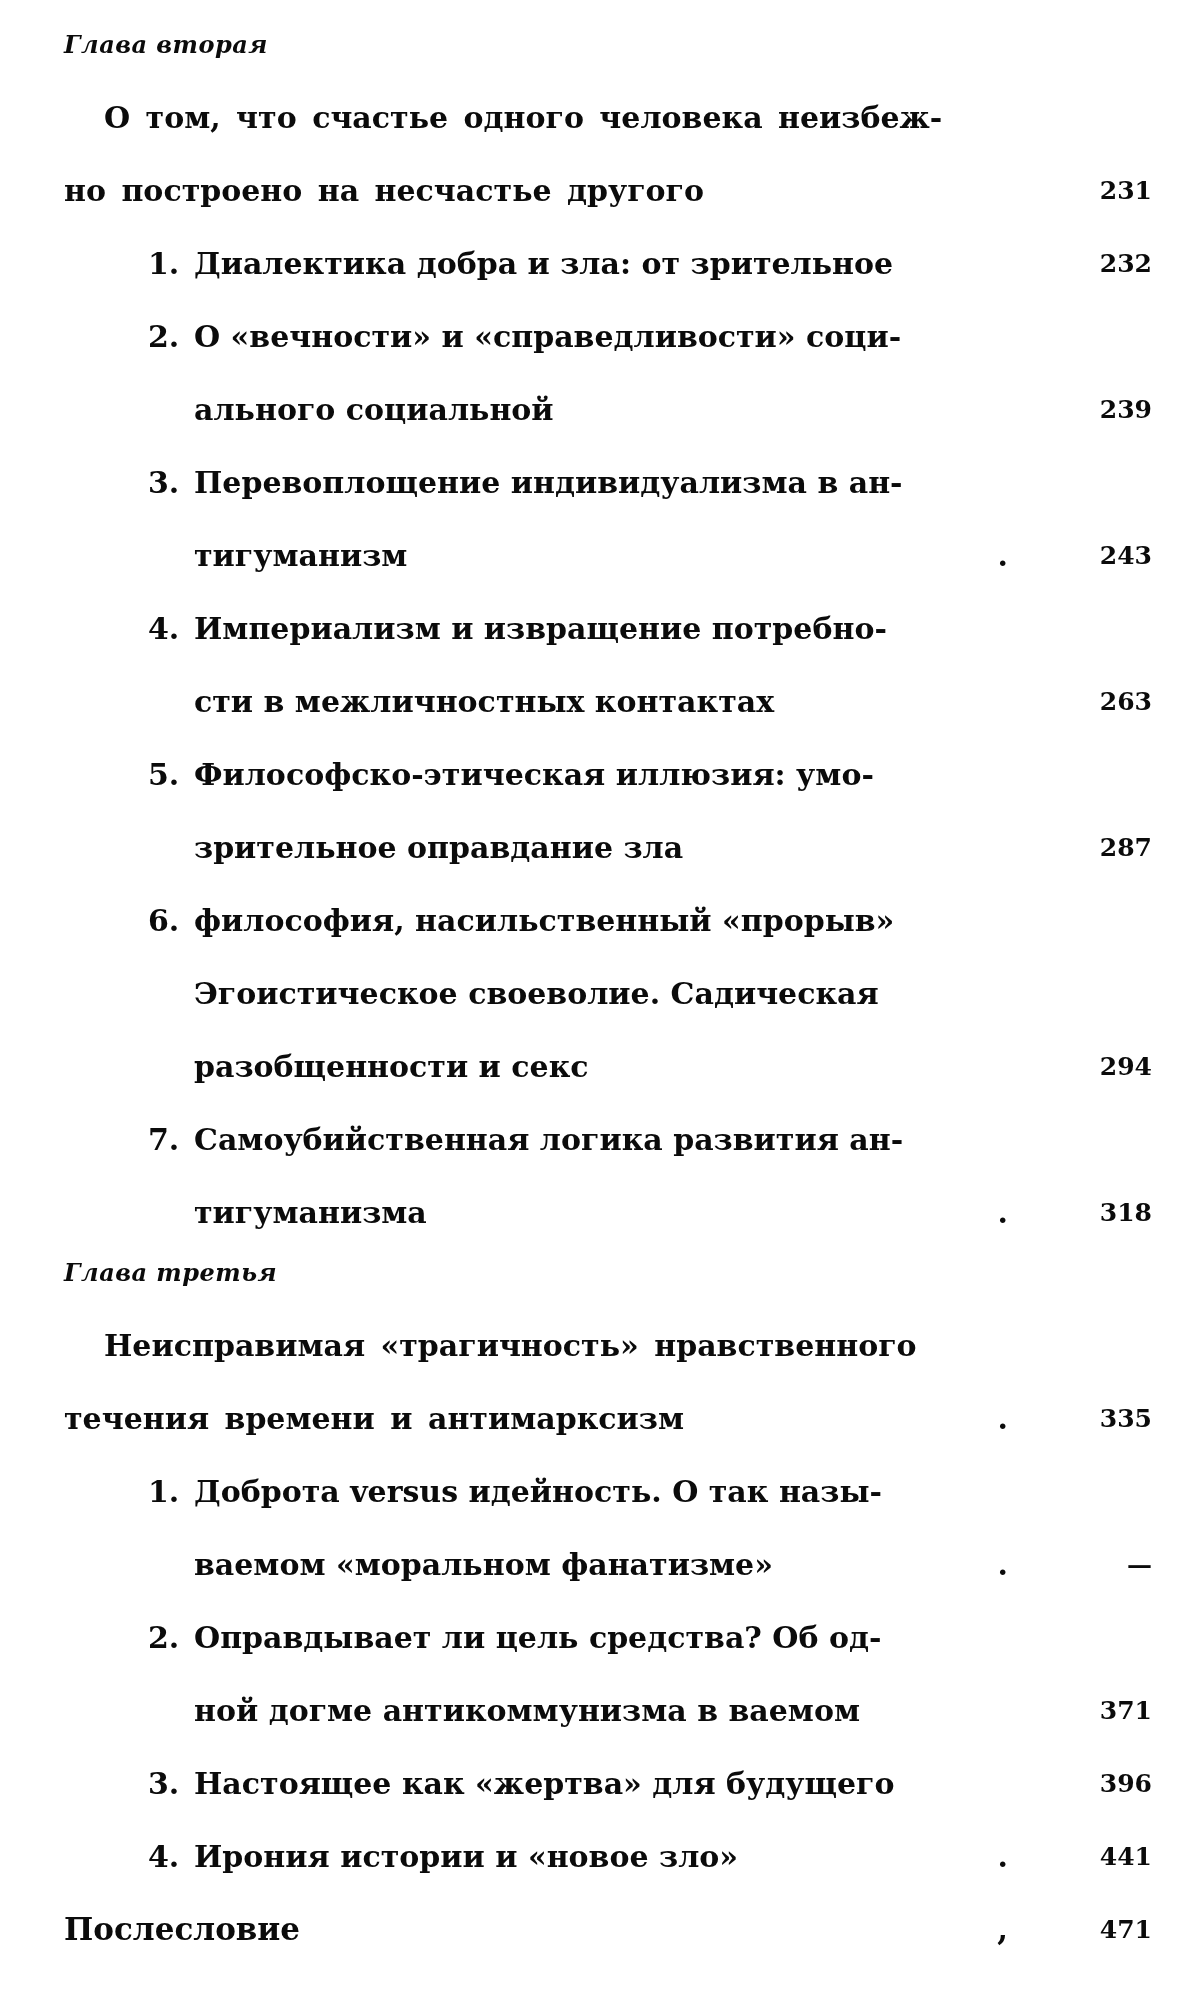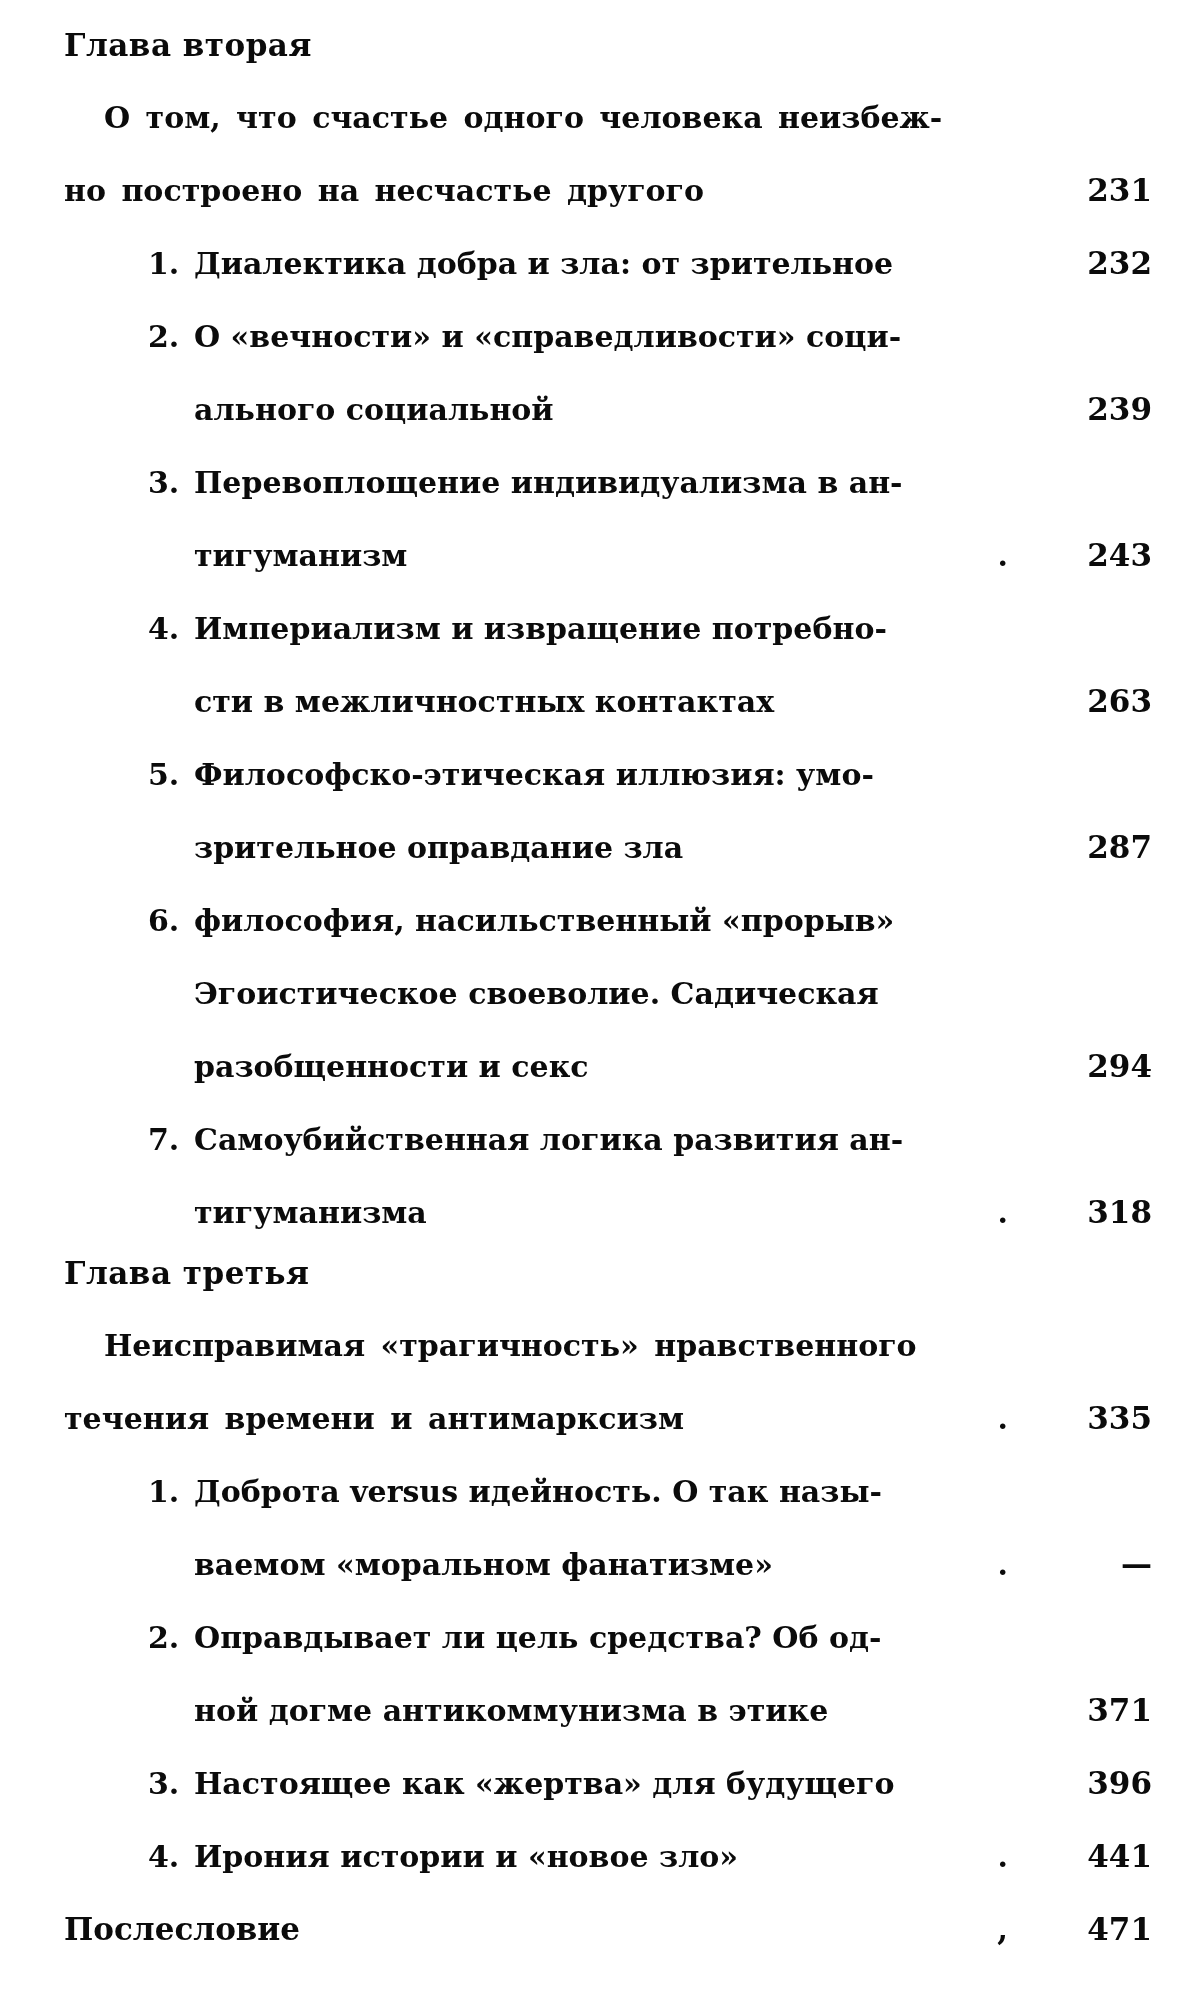--- a/index.html
+++ b/index.html
@@ -18,21 +18,22 @@
     font-weight: 700;
     overflow: hidden;
   }
   .toc {
     position: absolute;
     left: 64px;
     top: 24px;
     width: 1088px;
   }
   .chapter-label {
-    font-size: 31px;
+    font-style: italic;
+    font-size: 24px;
     line-height: 42px;
     letter-spacing: 0.5px;
     margin-bottom: 6px;
   }
   .toc-section + .toc-section {
     margin-top: 18px;
   }
   .entry {
     position: relative;
     padding-right: 130px;
@@ -54,21 +55,21 @@
   }
   .heading .line.first {
     text-indent: 40px;
   }
   .pageno {
     position: absolute;
     right: 0;
     bottom: 0;
     min-width: 110px;
     text-align: right;
-    font-size: 31px;
+    font-size: 25px;
     line-height: 43px;
   }
   .leader {
     margin-left: auto;
     padding-right: 14px;
   }
   .items {
     margin: 0;
     padding: 0;
     list-style: none;
@@ -179,21 +180,21 @@
               <div class="line last">
                 <span class="t">ваемом «моральном фанатизме»</span>
                 <span class="leader">.</span>
               </div>
               <div class="pageno">—</div>
             </li>
             <li class="entry item">
               <span class="num">2.</span>
               <div class="line first">Оправдывает ли цель средства? Об од-</div>
               <div class="line last">
-                <span class="t">ной догме антикоммунизма в этике</span>
+                <span class="t">ной догме антикоммунизма в ваемом</span>
               </div>
               <div class="pageno">371</div>
             </li>
             <li class="entry item">
               <span class="num">3.</span>
               <div class="line first last">
                 <span class="t">Настоящее как «жертва» для будущего</span>
               </div>
               <div class="pageno">396</div>
             </li>

